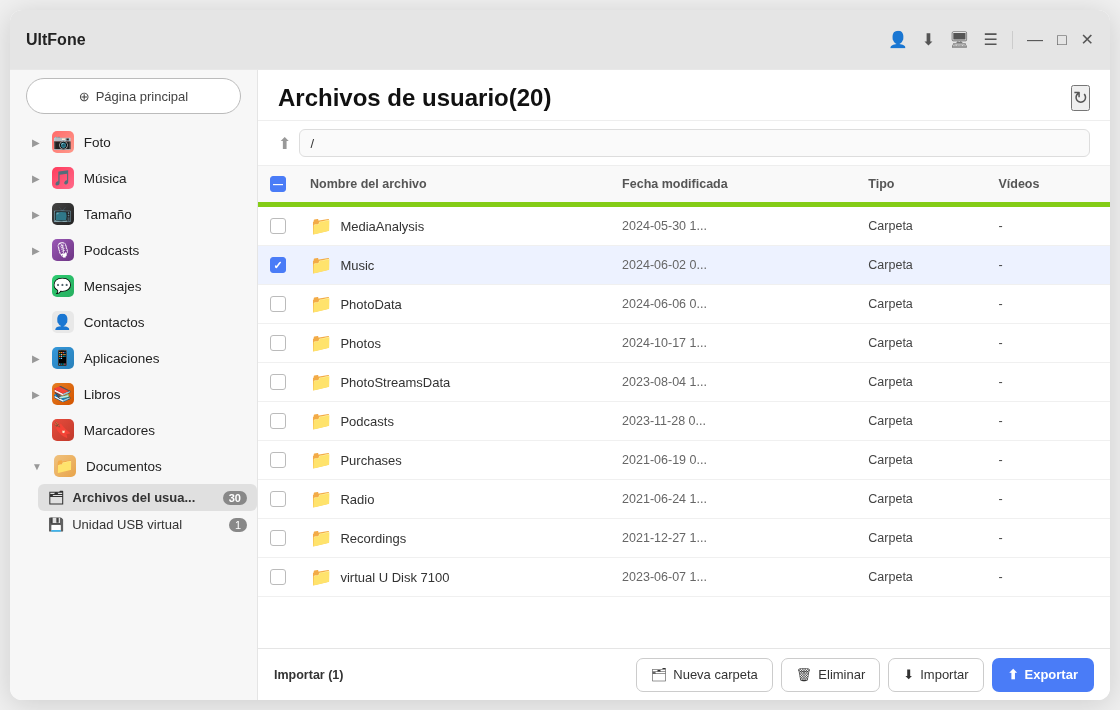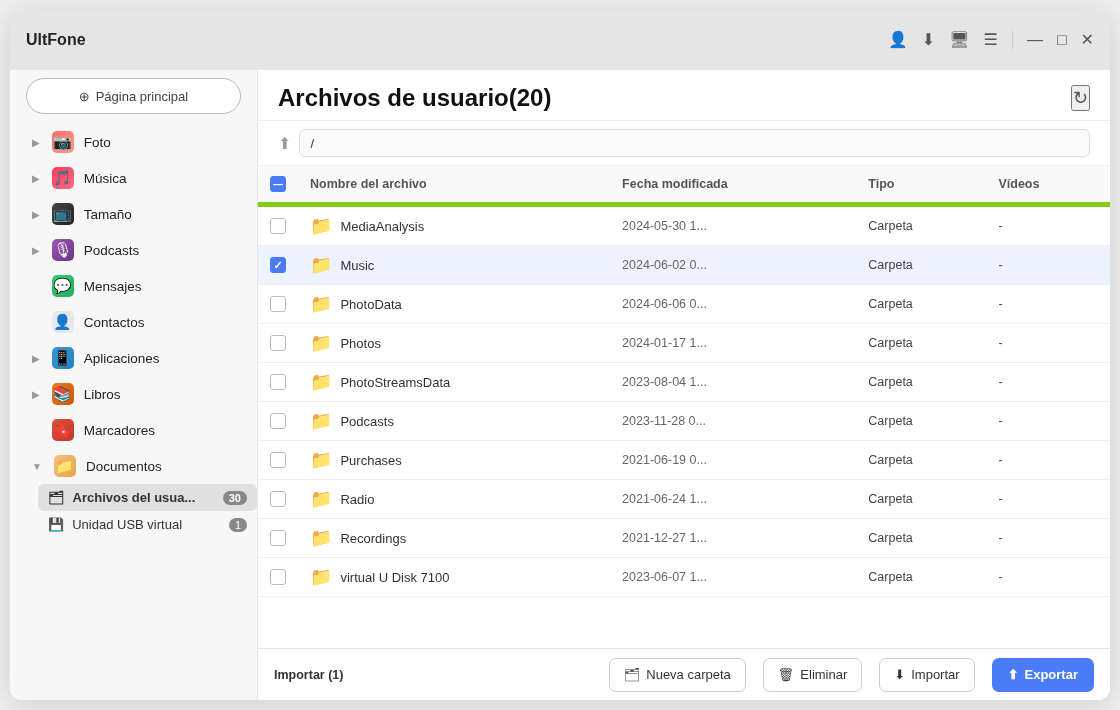--- a/index.html
+++ b/index.html
@@ -40,21 +40,21 @@
     .folder-icon { font-size: 18px; color: #f5a623; }
     .td-date { color: #666; font-size: 12.5px; }
     .td-type { color: #444; font-size: 12.5px; }
     .td-size { color: #444; font-size: 12.5px; }
     .th-checkbox { width: 36px; }
     .indeterminate-box { width: 16px; height: 16px; border: 1.5px solid #4a7cf7; border-radius: 3px; background: #4a7cf7; display: flex; align-items: center; justify-content: center; cursor: pointer; }
     .indeterminate-box::after { content: '—'; color: white; font-size: 10px; font-weight: 900; }
     .checkbox-checked { width: 16px; height: 16px; border: 1.5px solid #4a7cf7; border-radius: 3px; background: #4a7cf7; display: flex; align-items: center; justify-content: center; cursor: pointer; }
     .checkbox-checked::after { content: '✓'; color: white; font-size: 11px; font-weight: 900; }
     .checkbox-empty { width: 16px; height: 16px; border: 1.5px solid #bbb; border-radius: 3px; background: #fff; cursor: pointer; }
-    .footer { height: 52px; border-top: 1px solid #e5e5e5; display: flex; align-items: center; padding: 0 16px; gap: 17px; }
+    .footer { height: 52px; border-top: 1px solid #e5e5e5; display: flex; align-items: center; padding: 0 16px; gap: 8px; }
     .footer-info { flex: 1; font-size: 12.5px; color: #666; }
     .footer-info .count { font-weight: 600; color: #333; }
     .footer-btn { height: 34px; border-radius: 7px; border: 1px solid #ccc; background: #fff; display: flex; align-items: center; gap: 6px; padding: 0 14px; font-size: 13px; color: #333; cursor: pointer; }
     .footer-btn-primary { height: 34px; border-radius: 7px; border: none; background: #4a7cf7; display: flex; align-items: center; gap: 6px; padding: 0 16px; font-size: 13px; color: #fff; cursor: pointer; font-weight: 600; }
     .icon-foto { background: linear-gradient(135deg, #ff6b6b, #ff9a8b); color: white; }
     .icon-music { background: linear-gradient(135deg, #ff3b5c, #ff6b8a); color: white; }
     .icon-video { background: linear-gradient(135deg, #444, #222); color: white; }
     .icon-podcast { background: linear-gradient(135deg, #9b59b6, #6c3483); color: white; }
     .icon-msg { background: linear-gradient(135deg, #2ecc71, #27ae60); color: white; }
     .icon-contact { background: #e8e8e8; color: #666; }
@@ -247,21 +247,21 @@
               <tr>
     <td class="td-checkbox">
                   <div class="checkbox-empty"></div>
                 </td>
     <td>
       <div class="td-name">
         <span class="folder-icon">📁</span>
         <span style="cursor:pointer">Photos</span>
       </div>
     </td>
-    <td class="td-date">2024-01-17 1...</td>
+    <td class="td-date">2024-10-17 1...</td>
     <td class="td-type">Carpeta</td>
     <td class="td-size">-</td>
   </tr>
               <tr>
     <td class="td-checkbox">
                   <div class="checkbox-empty"></div>
                 </td>
     <td>
       <div class="td-name">
         <span class="folder-icon">📁</span>

